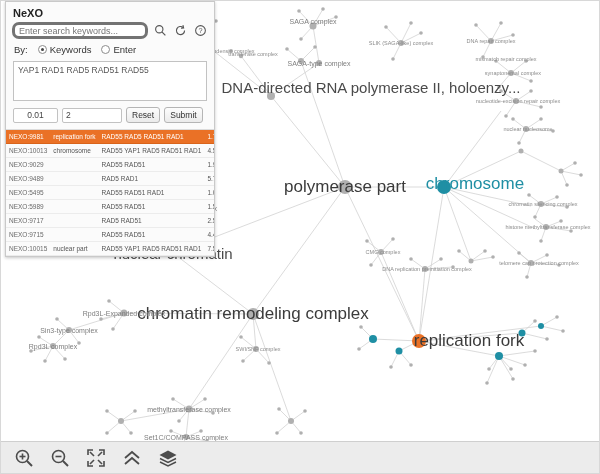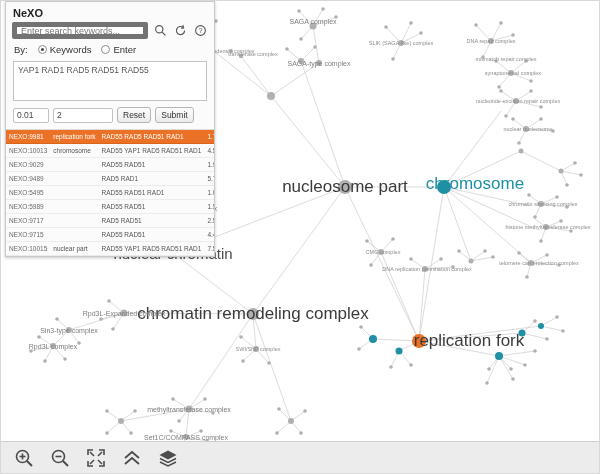--- a/index.html
+++ b/index.html
@@ -74,27 +74,27 @@
   }
   .search-row {
     display: flex;
     align-items: center;
     padding: 0 6px 5px 6px;
     gap: 4px;
   }
   .search-input {
     flex: 1;
     height: 17px;
-    border: 5px solid #737373;
+    border: 3px solid #737373;
     background: #fff;
     font-size: 9px;
     color: #9a9a9a;
     padding: 0 4px;
     box-sizing: border-box;
-    border-radius: 2px;
+    border-radius: 7px;
   }
   .icon-btn {
     width: 16px;
     height: 16px;
     display: inline-flex;
     align-items: center;
     justify-content: center;
     color: #666;
     cursor: pointer;
   }
@@ -159,21 +159,21 @@
   .param-input {
     height: 15px;
     border: 1px solid #c2c2c2;
     background: #fff;
     font-size: 8.5px;
     color: #444;
     padding: 0 3px;
     box-sizing: border-box;
     border-radius: 2px;
   }
-  .param-input.a { width: 36px; }
+  .param-input.a { width: 45px; text-align: center; }
   .param-input.b { width: 60px; }
   .btn {
     height: 16px;
     min-width: 34px;
     font-size: 8.5px;
     border: 1px solid #b5b5b5;
     background: linear-gradient(#fdfdfd, #ebebeb);
     border-radius: 3px;
     color: #333;
     cursor: pointer;
@@ -464,25 +464,26 @@
       </g>
     </svg>
 
     
     <div class="net-label xsmall" style="left:312px; top:20px;">SAGA complex</div>
     <div class="net-label tiny" style="left:400px; top:42px;">SLIK (SAGA-like) complex</div>
     <div class="net-label tiny" style="left:490px; top:40px;">DNA repair complex</div>
     <div class="net-label tiny" style="left:505px; top:58px;">mismatch repair complex</div>
     <div class="net-label xsmall" style="left:318px; top:62px;">SAGA-type complex</div>
     <div class="net-label tiny" style="left:512px; top:72px;">synaptonemal complex</div>
+    <div class="net-label big" style="left:370px; top:86px;">DNA-directed RNA polymerase II, holoenzy...</div>
     <div class="net-label tiny" style="left:517px; top:100px;">nucleotide-excision repair complex</div>
     <div class="net-label tiny" style="left:527px; top:128px;">nuclear nucleosome</div>
     <div class="net-label tiny" style="left:230px; top:50px;">condensin complex</div>
     <div class="net-label tiny" style="left:252px; top:53px;">transferase complex</div>
-    <div class="net-label huge" style="left:344px; top:186px;">nucleosome part</div>
+    <div class="net-label huge" style="left:344px; top:186px;">polymerase part</div>
     <div class="net-label huge teal" style="left:474px; top:183px;">chromosome</div>
     <div class="net-label tiny" style="left:542px; top:203px;">chromatin silencing complex</div>
     <div class="net-label tiny" style="left:547px; top:226px;">histone methyltransferase complex</div>
     <div class="net-label tiny" style="left:140px; top:188px;">SAS acetyltransferase complex</div>
     <div class="net-label xsmall" style="left:150px; top:207px;">H4/H2A histone acetyltransferase complex</div>
     <div class="net-label tiny" style="left:128px; top:173px;">NuA4 histone acetyltransferase complex</div>
     <div class="net-label tiny" style="left:382px; top:251px;">CMG complex</div>
     <div class="net-label tiny" style="left:426px; top:268px;">DNA replication preinitiation complex</div>
     <div class="net-label tiny" style="left:538px; top:262px;">telomere cap protection complex</div>
     <div class="net-label big" style="left:172px; top:252px;">nuclear chromatin</div>

